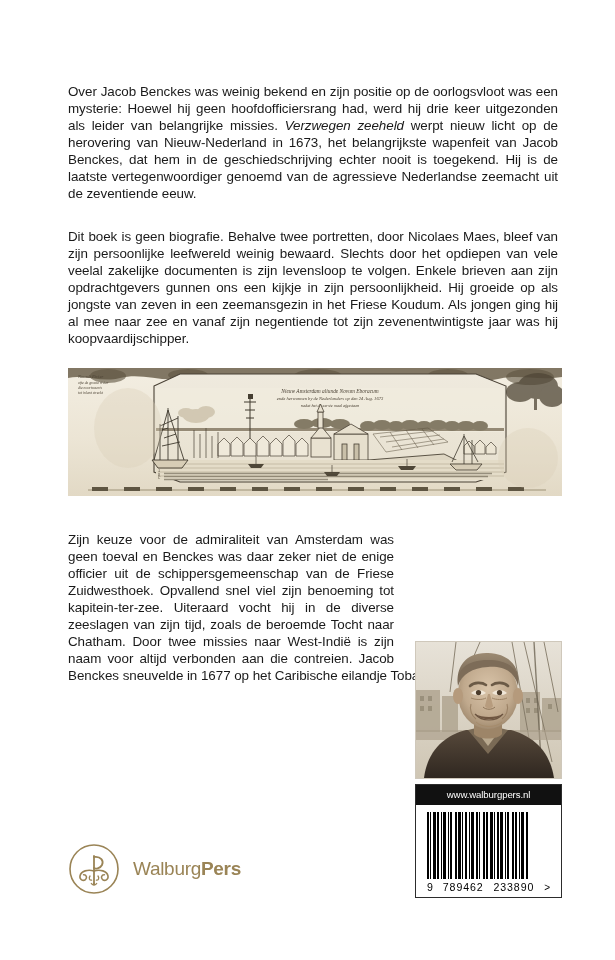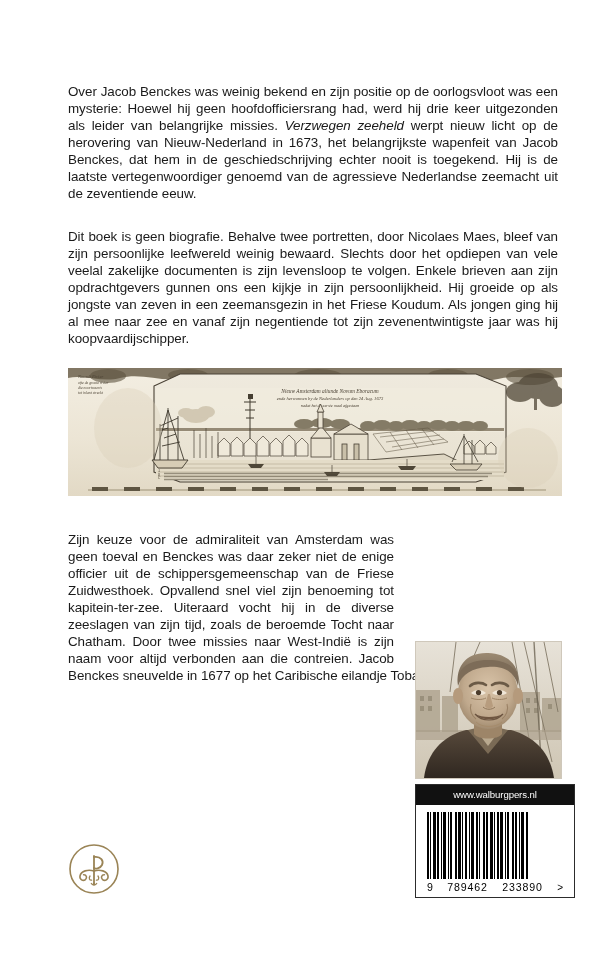--- a/index.html
+++ b/index.html
@@ -86,21 +86,21 @@
     border: 1px solid #cfc8bb;
     box-sizing: border-box;
   }
   .author-photo svg { display: block; }
 
   
   .barcode-block {
     position: absolute;
     left: 415px;
     top: 784px;
-    width: 160px;
+    width: 147px;
     height: 114px;
     box-sizing: border-box;
     border: 1px solid #2c2c2c;
     background: #ffffff;
   }
   .barcode-url {
     height: 20px;
     background: #111111;
     color: #ffffff;
     font-size: 9.6px;
@@ -566,15 +566,16 @@
       <path d="M26 28 C20 26 13 28 12 33 C11.4 36.5 15 38.6 17.4 36.6 C19.6 34.8 18.4 31.6 15.6 31.8" stroke="#9a8456" stroke-width="1.6" fill="none" stroke-linecap="round"></path>
 
       <path d="M26 28 C32 26 39 28 40 33 C40.6 36.5 37 38.6 34.6 36.6 C32.4 34.8 33.6 31.6 36.4 31.8" stroke="#9a8456" stroke-width="1.6" fill="none" stroke-linecap="round"></path>
 
       <path d="M22 33 C20.5 35 21.5 37.4 23.6 37.2" stroke="#9a8456" stroke-width="1.3" fill="none" stroke-linecap="round"></path>
       <path d="M30 33 C31.5 35 30.5 37.4 28.4 37.2" stroke="#9a8456" stroke-width="1.3" fill="none" stroke-linecap="round"></path>
 
       <path d="M26 40 C24.5 42 27.5 42 26 40" stroke="#9a8456" stroke-width="1.4" fill="none"></path>
       <path d="M23.4 40.6 C25.2 42.6 26.8 42.6 28.6 40.6" stroke="#9a8456" stroke-width="1.4" fill="none" stroke-linecap="round"></path>
     </svg>
+    <div class="publisher-name"><span>Walburg</span><b>Pers</b></div>
   </div>
 
 </div>
 
 </body></html>

